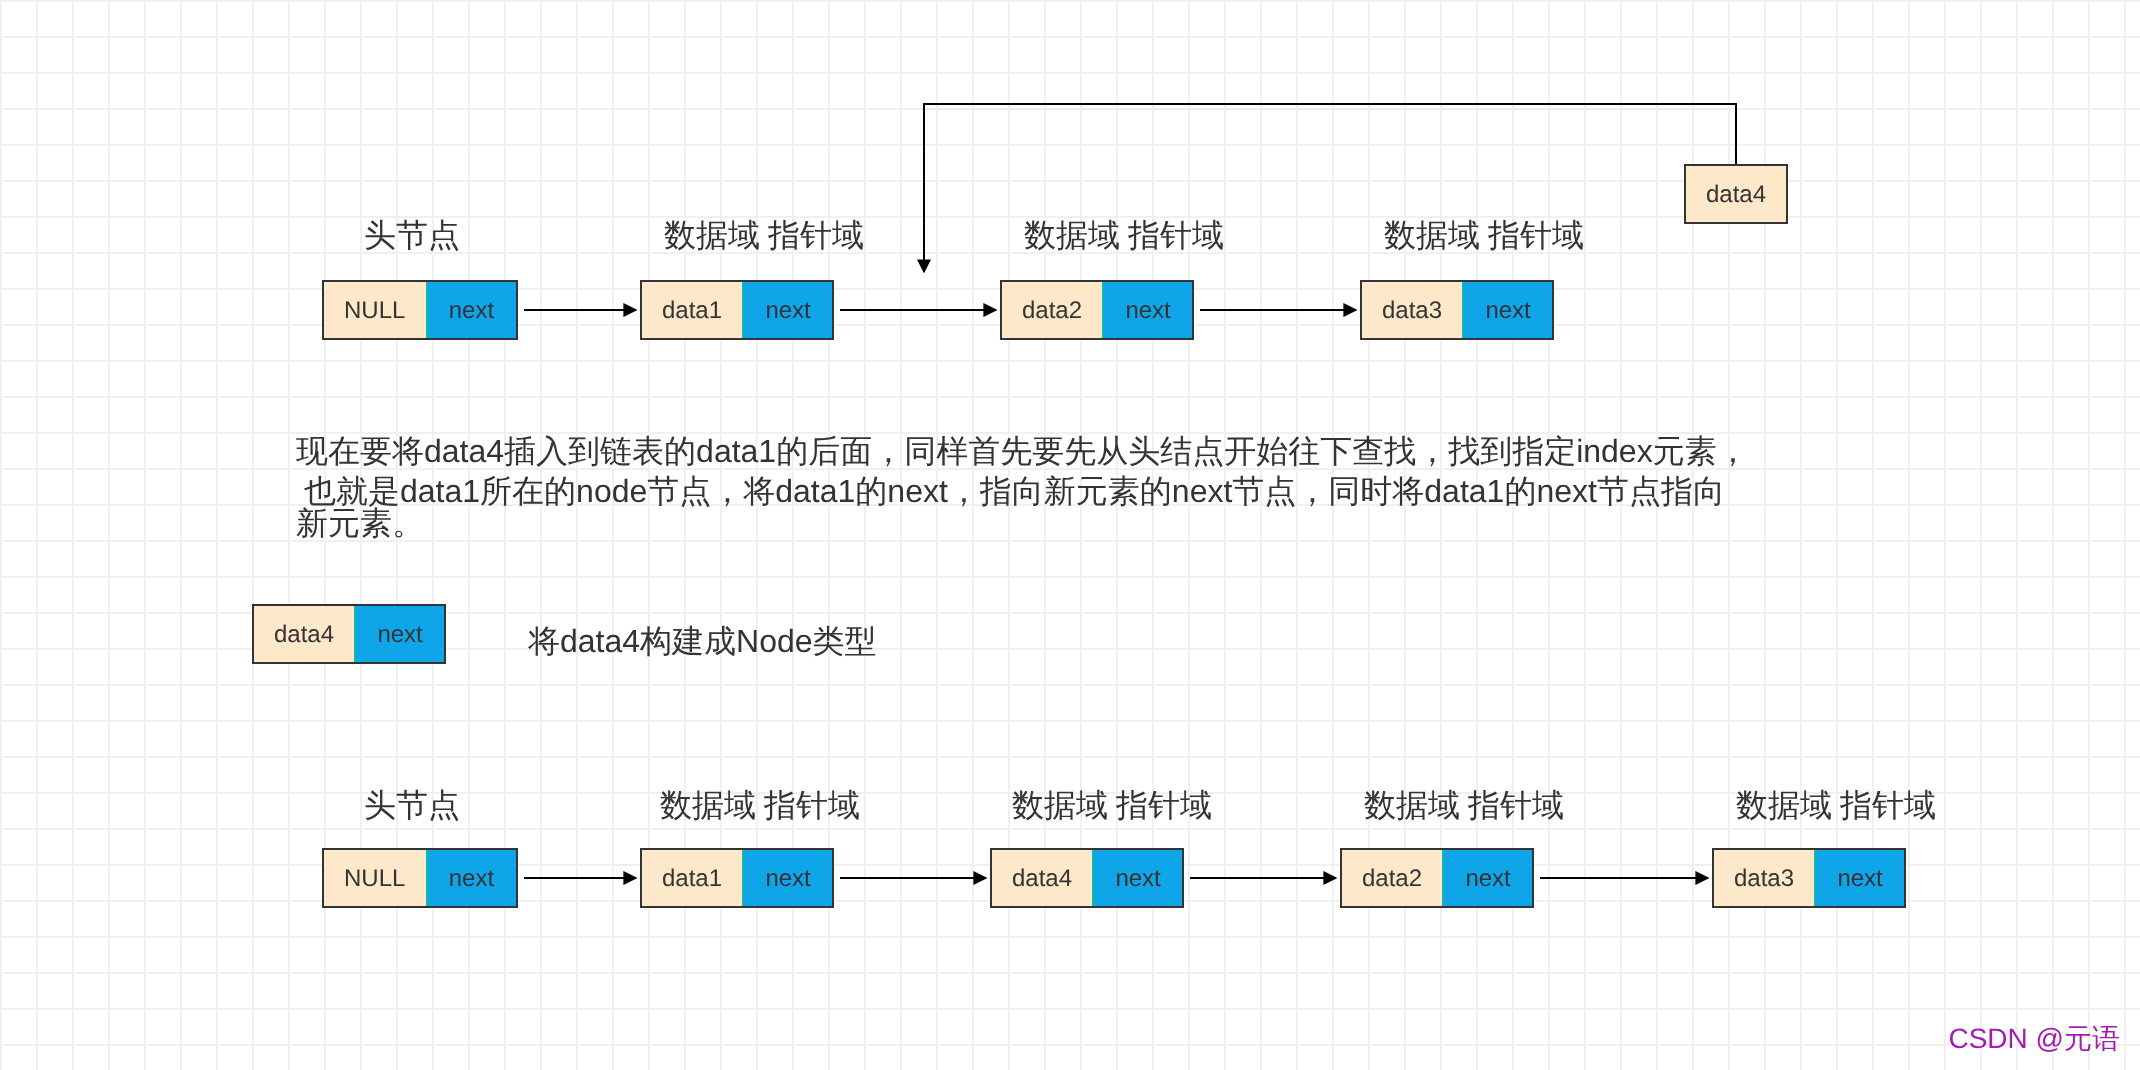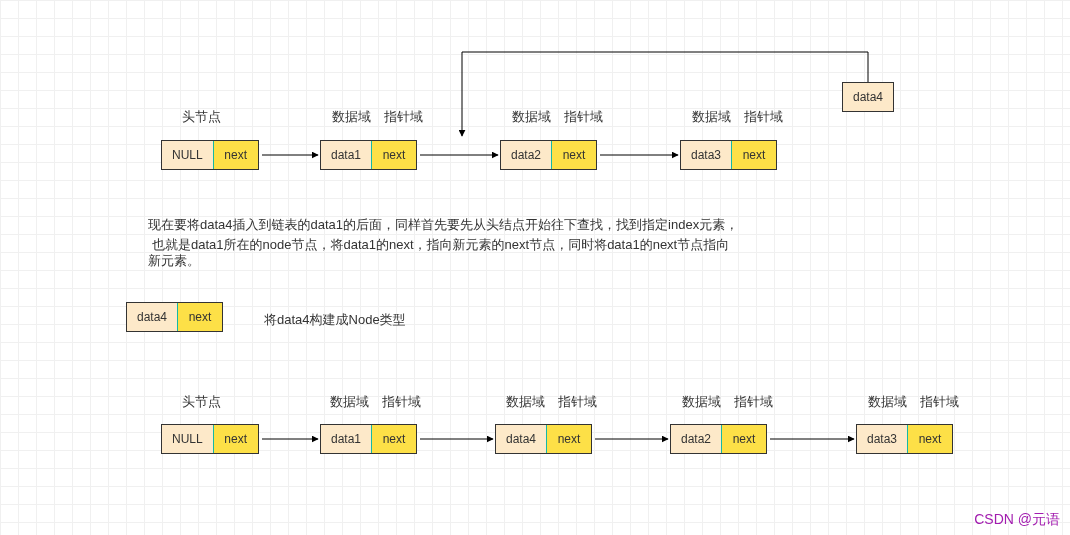--- a/index.html
+++ b/index.html
@@ -1,21 +1,21 @@
 <!DOCTYPE html>
 <html><head>
 <meta charset="utf-8">
 <style>
   html,body{margin:0;padding:0;width:1070px;height:535px;font-family:"Microsoft YaHei",Arial,sans-serif;font-size:12px;color:#333;position:relative;background:#fff}
   .grid{position:absolute;inset:0;background-image:linear-gradient(#f0f0f0 1px,transparent 1px),linear-gradient(90deg,#f0f0f0 1px,transparent 1px);background-size:18px 18px}
-  .label{position:absolute;font-size:13px;white-space:nowrap}
+  .label{position:absolute;font-size:16px;white-space:nowrap}
   .node{position:absolute;display:flex;border:1px solid #333;height:30px;box-sizing:border-box}
   .node .cell{display:flex;align-items:center;justify-content:center;padding:0 10px;box-sizing:border-box;font-size:12px}
   .d{background:#fde9c9;border-right:1px solid #14b8a6;min-width:48px}
-  .p{background:#fde047;min-width:44px}
+  .p{background:#0ea5e9;min-width:44px}
   svg.arrows{position:absolute;inset:0;width:1070px;height:535px;pointer-events:none}
   .wm{position:absolute;right:10px;bottom:6px;color:#a21caf;font-size:14px}
 </style>
 </head>
 <body>
 <div class="grid"></div>
 
 <div class="label" style="left:182px;top:108px">头节点</div>
 <div class="label" style="left:332px;top:108px">数据域</div>
 <div class="label" style="left:384px;top:108px">指针域</div>

